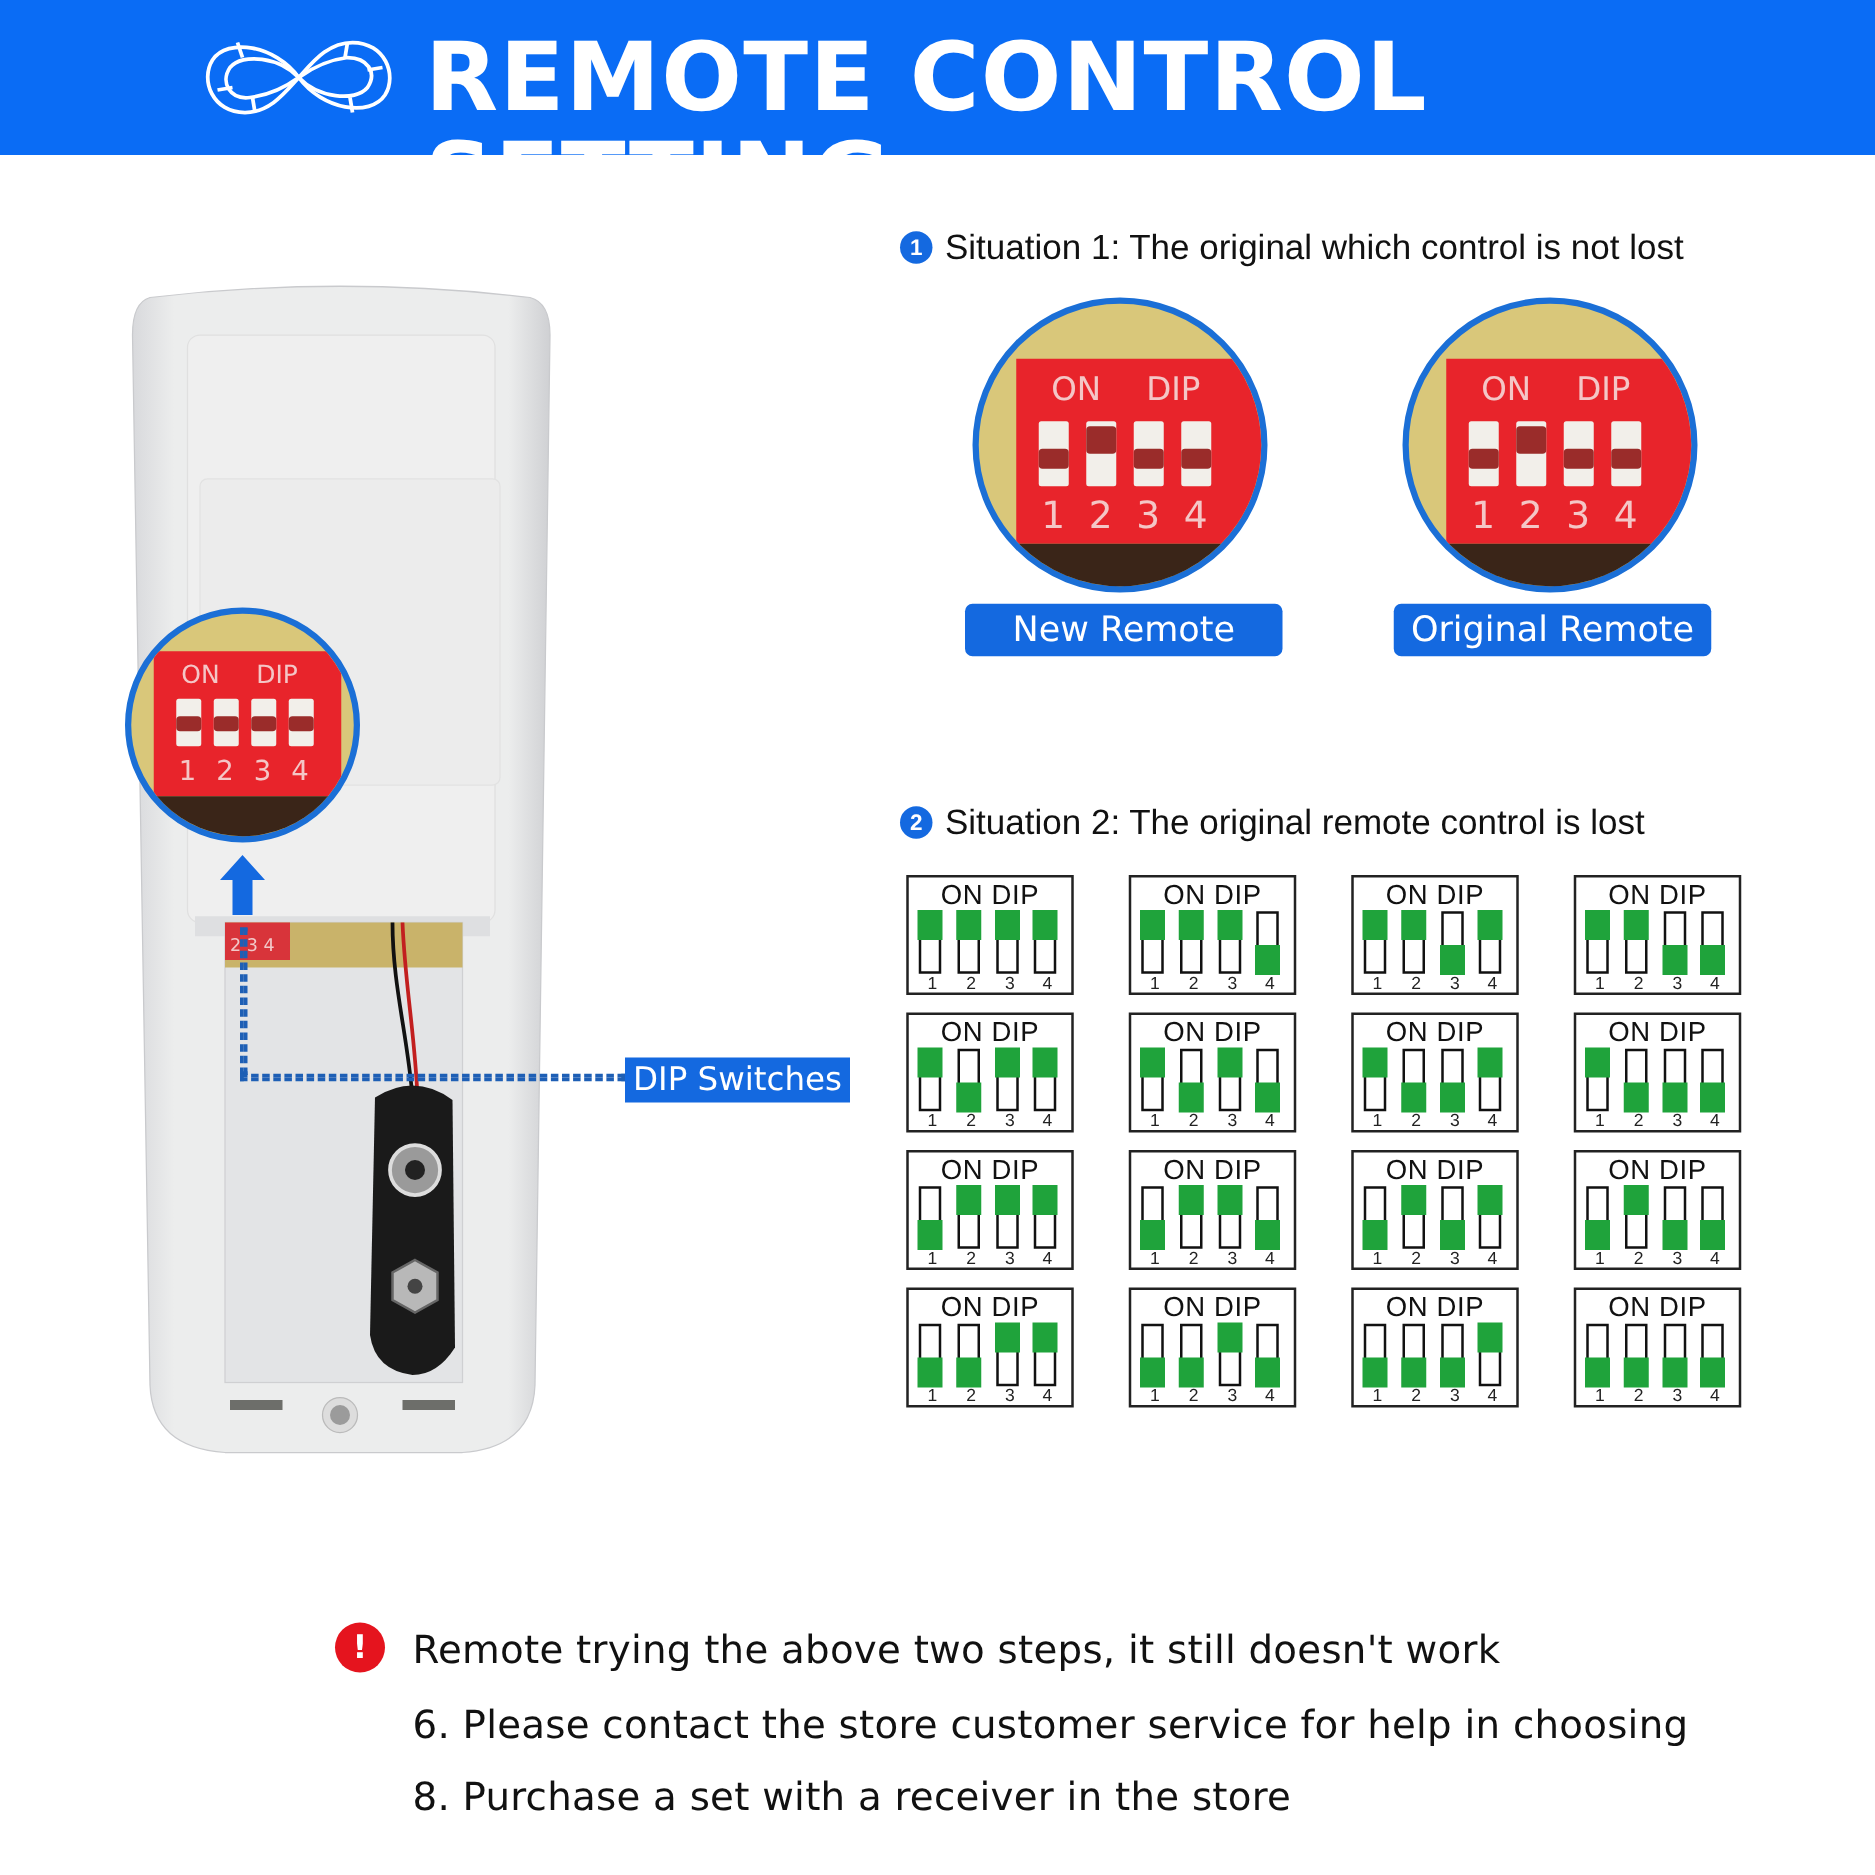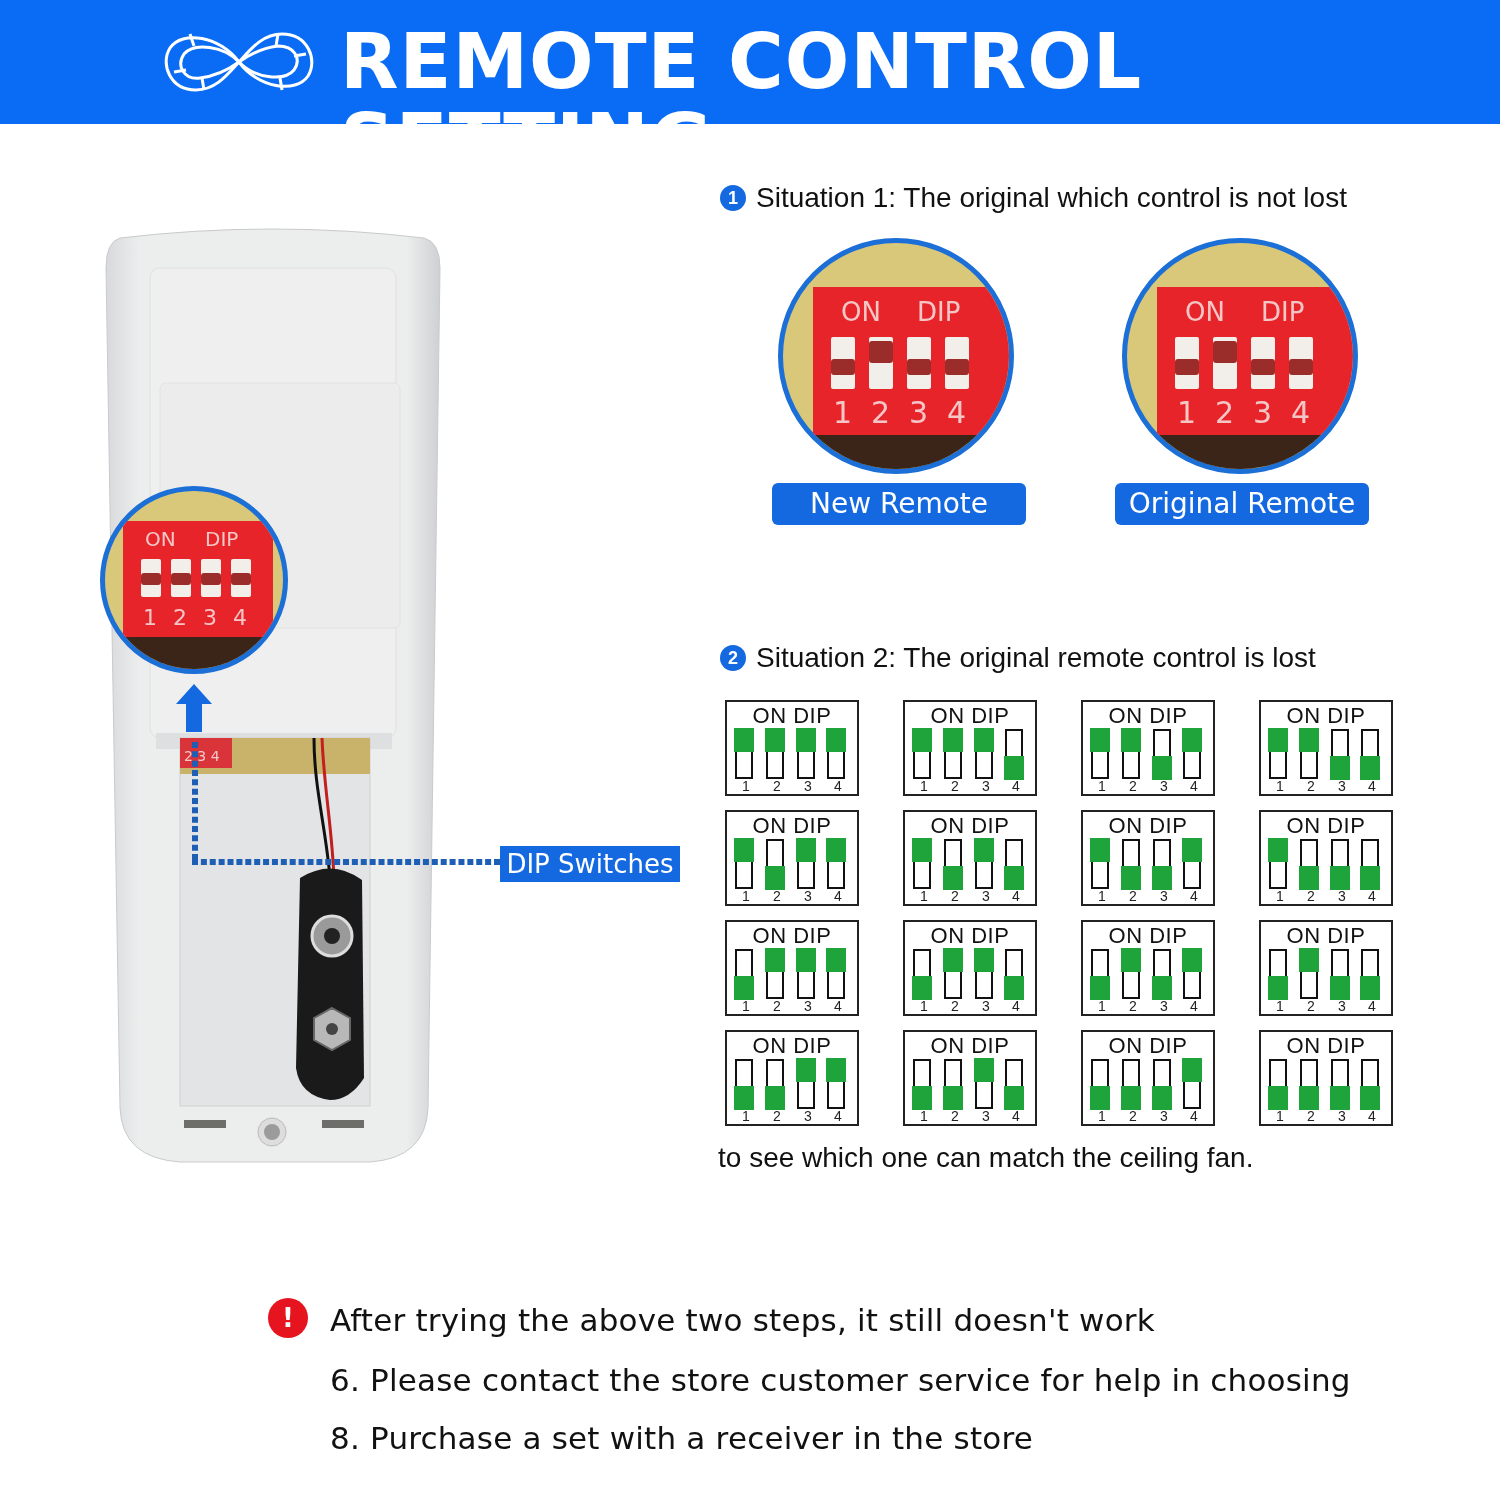--- a/index.html
+++ b/index.html
@@ -500,19 +500,18 @@
       </div>
       <div class="num" style="left: 72px;">3</div>
       <div class="slot" style="left: 100px;">
         <div class="knob off" style="background: rgb(31, 163, 59);"></div>
       </div>
       <div class="num" style="left: 102px;">4</div>
     </div>
   </div>
 
 <div class="para" style="left:718px; top:1142px;">
-  <div>to see which one can match the ceiling fan.</div>
 </div>
 
 <div class="alert-icon">!</div>
-<div class="bottom-line" style="top:1302px;">After trying the above two steps, it still doesn't work</div>
+<div class="bottom-line" style="top:1302px;">Remote trying the above two steps, it still doesn't work</div>
 <div class="bottom-line" style="top:1362px;">6. Please contact the store customer service for help in choosing</div>
 <div class="bottom-line" style="top:1420px;">8. Purchase a set with a receiver in the store</div>
 
 </body></html>

